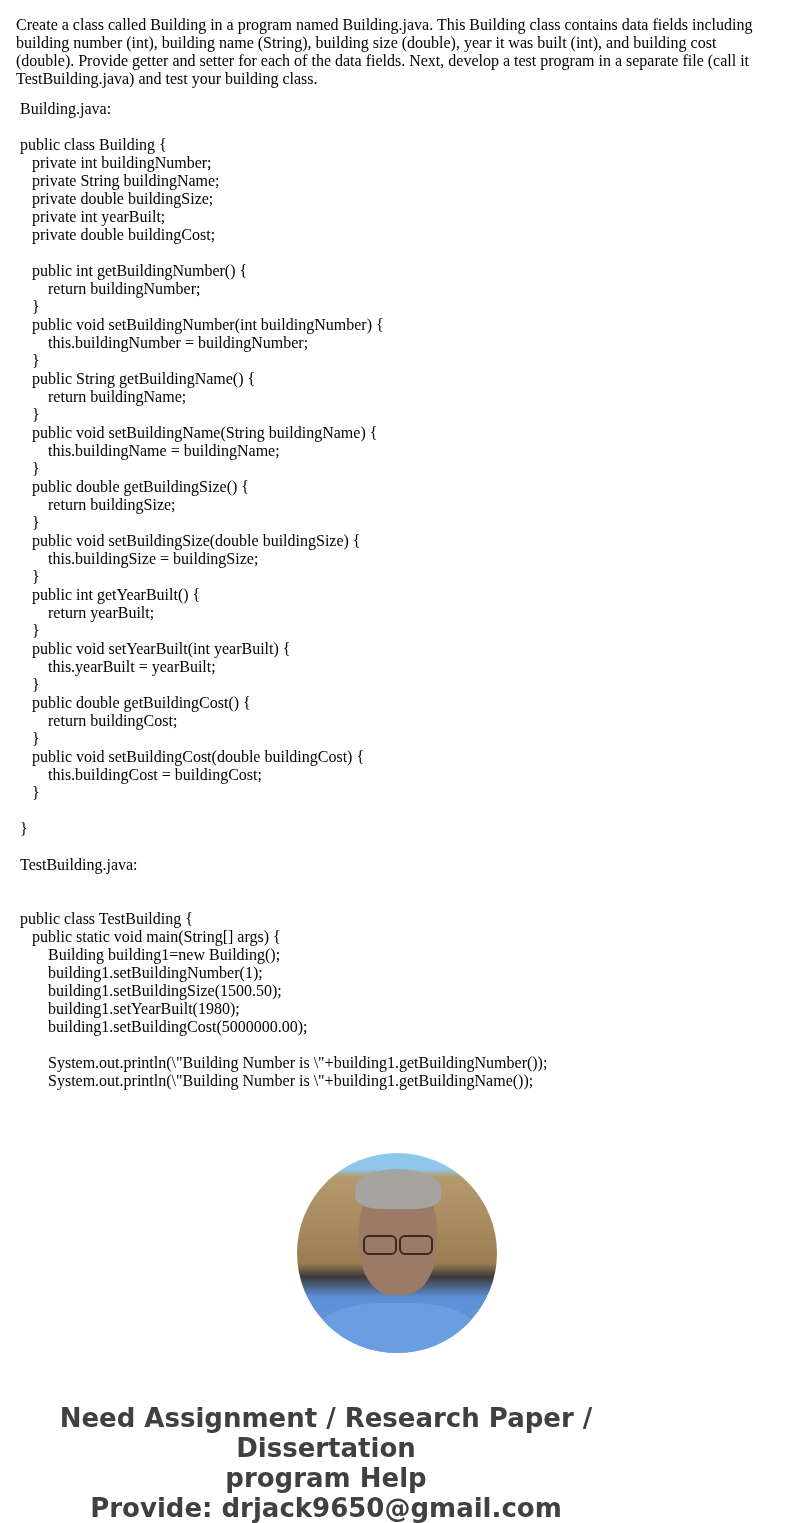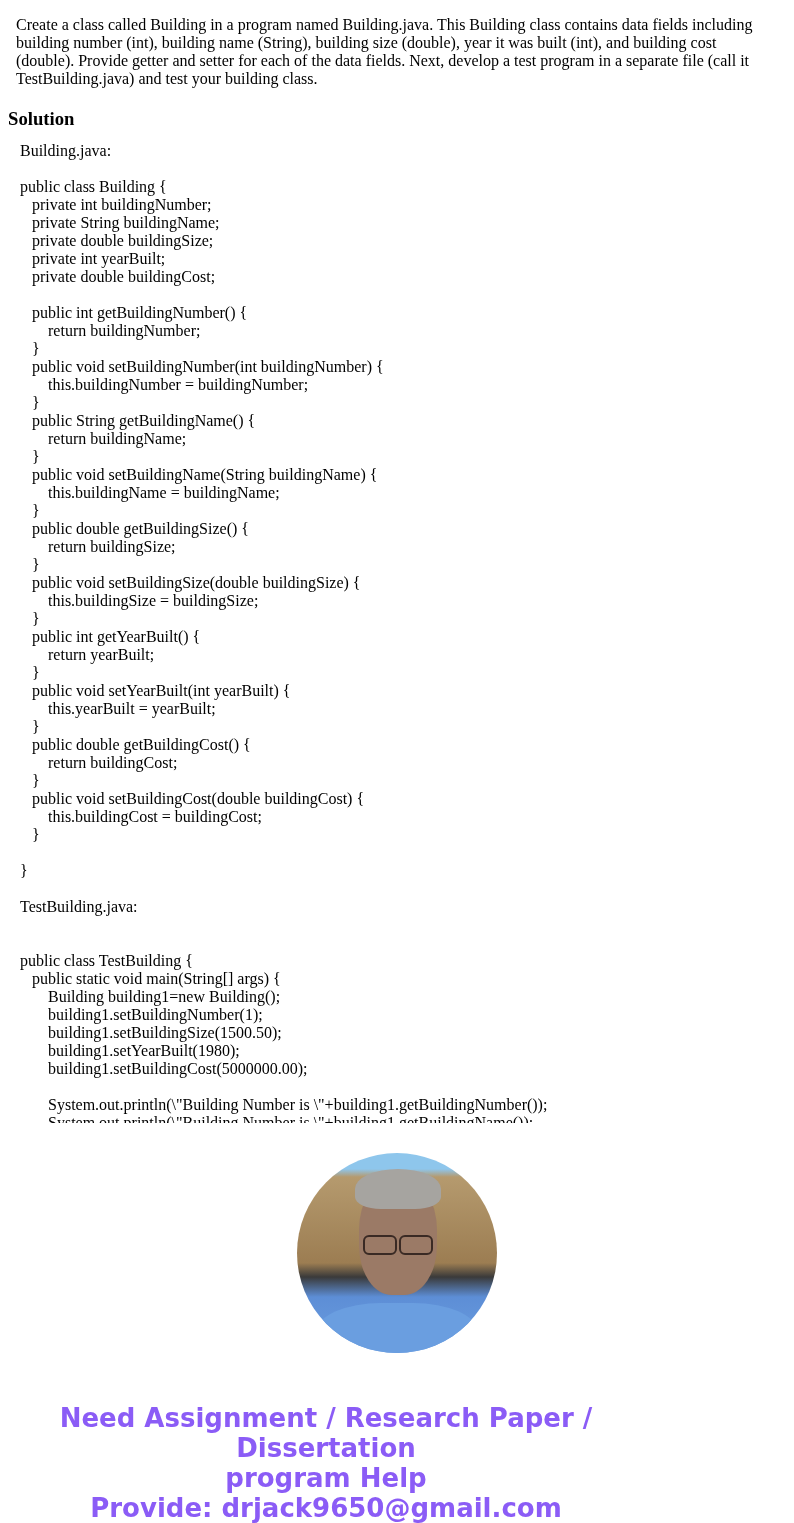--- a/index.html
+++ b/index.html
@@ -10,29 +10,28 @@
   .solution-heading { margin: 20px 0 9px 0; font-size: 18.7px; font-weight: bold; line-height: 22px; }
   .code { margin: 12px; line-height: 18px; white-space: pre; font-family: "Liberation Serif", "DejaVu Serif", serif; }
   .avatar { position: absolute; left: 297px; top: 1153px; width: 200px; height: 200px; border-radius: 50%; overflow: hidden;
             background: linear-gradient(180deg, #8ec6ec 0%, #8ec6ec 8%, #b59a6e 12%, #9c7d52 55%, #3a3a3a 62%, #5d8ed6 72%, #6b9ee0 100%); }
   .face { position: absolute; left: 62px; top: 24px; width: 78px; height: 118px; border-radius: 45% 45% 42% 42%; background: #9b7a66; }
   .hair { position: absolute; left: 58px; top: 16px; width: 86px; height: 40px; border-radius: 50% 50% 30% 30%; background: #a6a4a0; }
   .glasses { position: absolute; left: 66px; top: 82px; width: 70px; height: 18px; }
   .glasses span { position: absolute; top: 0; width: 30px; height: 16px; border: 2px solid #3a2a24; border-radius: 6px; }
   .shirt { position: absolute; left: 20px; top: 150px; width: 160px; height: 70px; border-radius: 40% 40% 0 0; background: #6a9ee0; }
   .footer { position: absolute; left: 0; top: 1403px; width: 652px; text-align: center;
-            font-family: "DejaVu Sans", sans-serif; font-weight: bold; font-size: 26px; line-height: 30px; color: #8b5cf6; }
+            font-family: "DejaVu Sans", sans-serif; font-weight: bold; font-size: 26px; line-height: 30px; color: #404040; }
   .footer div { margin: 0; }
 </style>
 </head>
 <body>
 
 <div class="content">
   <p class="question">Create a class called Building in a program named Building.java. This Building class contains data fields including building number (int), building name (String), building size (double), year it was built (int), and building cost (double). Provide getter and setter for each of the data fields. Next, develop a test program in a separate file (call it TestBuilding.java) and test your building class.</p>
-  <h3 class="solution-heading">Solution</h3>
   <div class="code" id="code-block"><div style="height: 18px;">Building.java:</div><div style="height: 18px;">&nbsp;</div><div style="height: 18px;">public class Building {</div><div style="height: 18px;">   private int buildingNumber;</div><div style="height: 18px;">   private String buildingName;</div><div style="height: 18px;">   private double buildingSize;</div><div style="height: 18px;">   private int yearBuilt;</div><div style="height: 18px;">   private double buildingCost;</div><div style="height: 18px;">&nbsp;</div><div style="height: 18px;">   public int getBuildingNumber() {</div><div style="height: 18px;">       return buildingNumber;</div><div style="height: 18px;">   }</div><div style="height: 18px;">   public void setBuildingNumber(int buildingNumber) {</div><div style="height: 18px;">       this.buildingNumber = buildingNumber;</div><div style="height: 18px;">   }</div><div style="height: 18px;">   public String getBuildingName() {</div><div style="height: 18px;">       return buildingName;</div><div style="height: 18px;">   }</div><div style="height: 18px;">   public void setBuildingName(String buildingName) {</div><div style="height: 18px;">       this.buildingName = buildingName;</div><div style="height: 18px;">   }</div><div style="height: 18px;">   public double getBuildingSize() {</div><div style="height: 18px;">       return buildingSize;</div><div style="height: 18px;">   }</div><div style="height: 18px;">   public void setBuildingSize(double buildingSize) {</div><div style="height: 18px;">       this.buildingSize = buildingSize;</div><div style="height: 18px;">   }</div><div style="height: 18px;">   public int getYearBuilt() {</div><div style="height: 18px;">       return yearBuilt;</div><div style="height: 18px;">   }</div><div style="height: 18px;">   public void setYearBuilt(int yearBuilt) {</div><div style="height: 18px;">       this.yearBuilt = yearBuilt;</div><div style="height: 18px;">   }</div><div style="height: 18px;">   public double getBuildingCost() {</div><div style="height: 18px;">       return buildingCost;</div><div style="height: 18px;">   }</div><div style="height: 18px;">   public void setBuildingCost(double buildingCost) {</div><div style="height: 18px;">       this.buildingCost = buildingCost;</div><div style="height: 18px;">   }</div><div style="height: 18px;">&nbsp;</div><div style="height: 18px;">}</div><div style="height: 18px;">&nbsp;</div><div style="height: 18px;">TestBuilding.java:</div><div style="height: 18px;">&nbsp;</div><div style="height: 18px;">&nbsp;</div><div style="height: 18px;">public class TestBuilding {</div><div style="height: 18px;">   public static void main(String[] args) {</div><div style="height: 18px;">       Building building1=new Building();</div><div style="height: 18px;">       building1.setBuildingNumber(1);</div><div style="height: 18px;">       building1.setBuildingSize(1500.50);</div><div style="height: 18px;">       building1.setYearBuilt(1980);</div><div style="height: 18px;">       building1.setBuildingCost(5000000.00);</div><div style="height: 18px;">&nbsp;</div><div style="height: 18px;">       System.out.println(\"Building Number is \"+building1.getBuildingNumber());</div><div style="height: 18px;">       System.out.println(\"Building Number is \"+building1.getBuildingName());</div></div>
 </div>
 
 <div class="avatar">
   <div class="face"></div>
   <div class="hair"></div>
   <div class="glasses">
     <span style="left:0"></span>
       <span style="left:36px"></span>
   </div>

